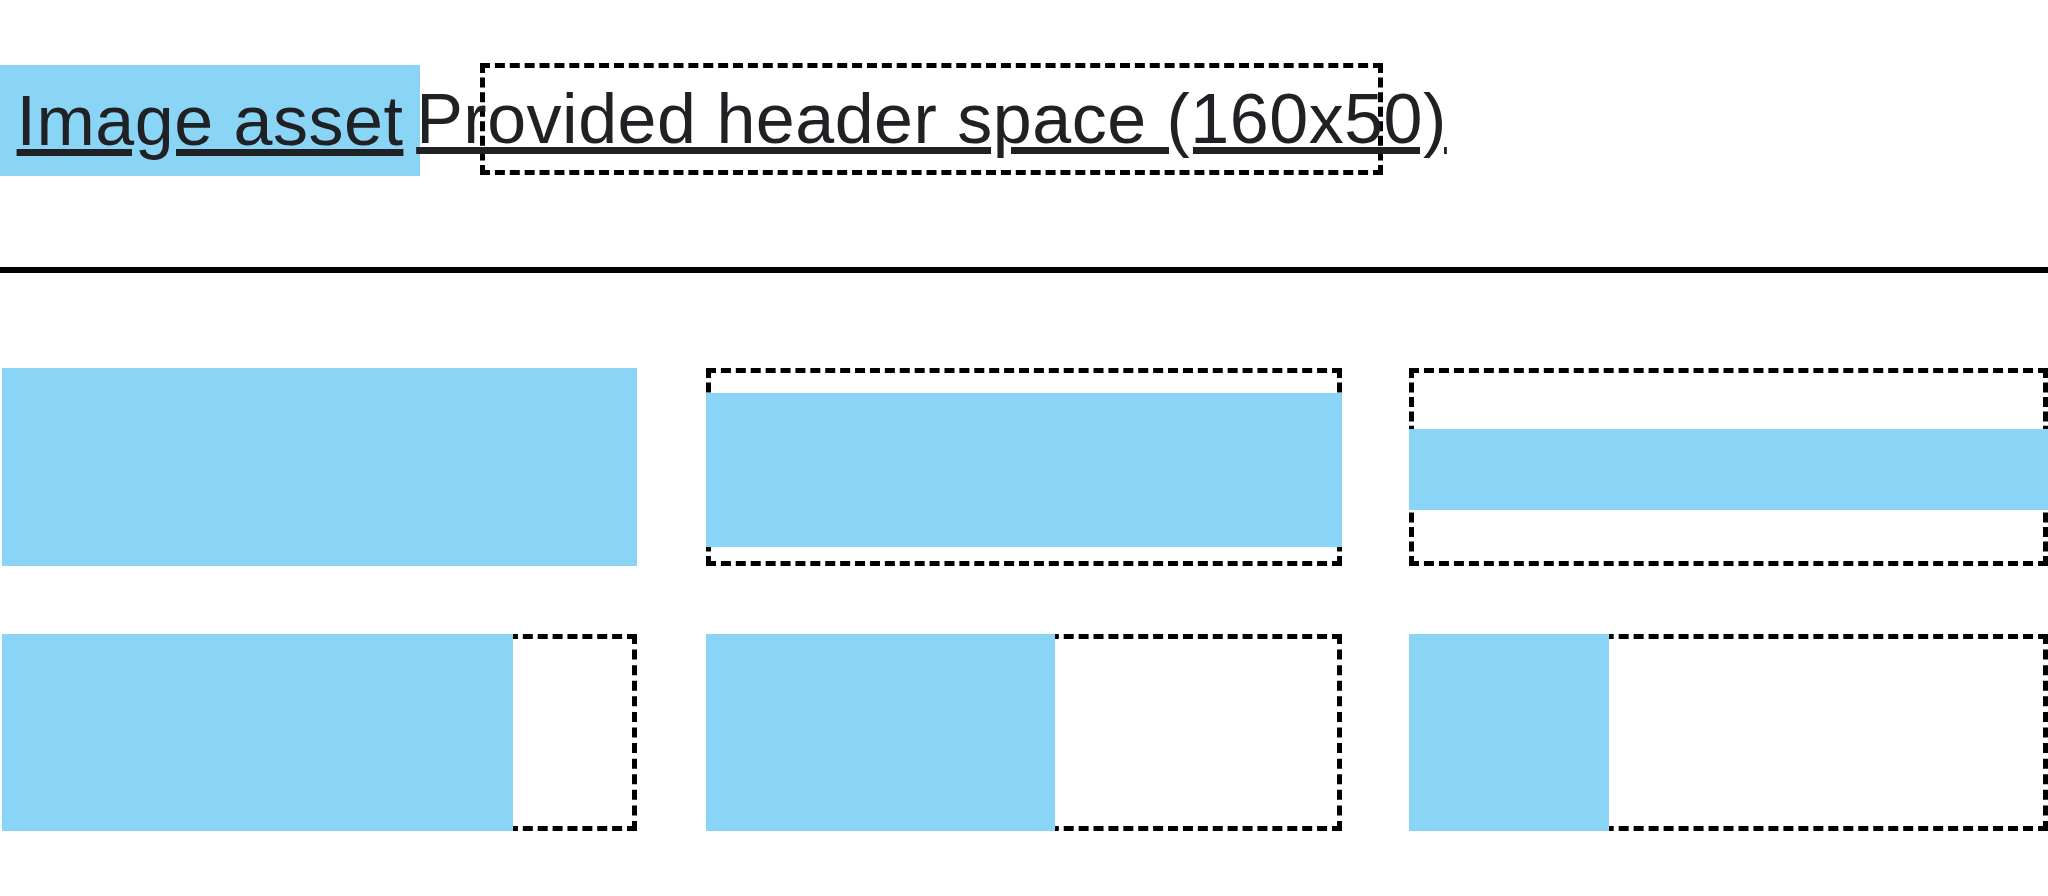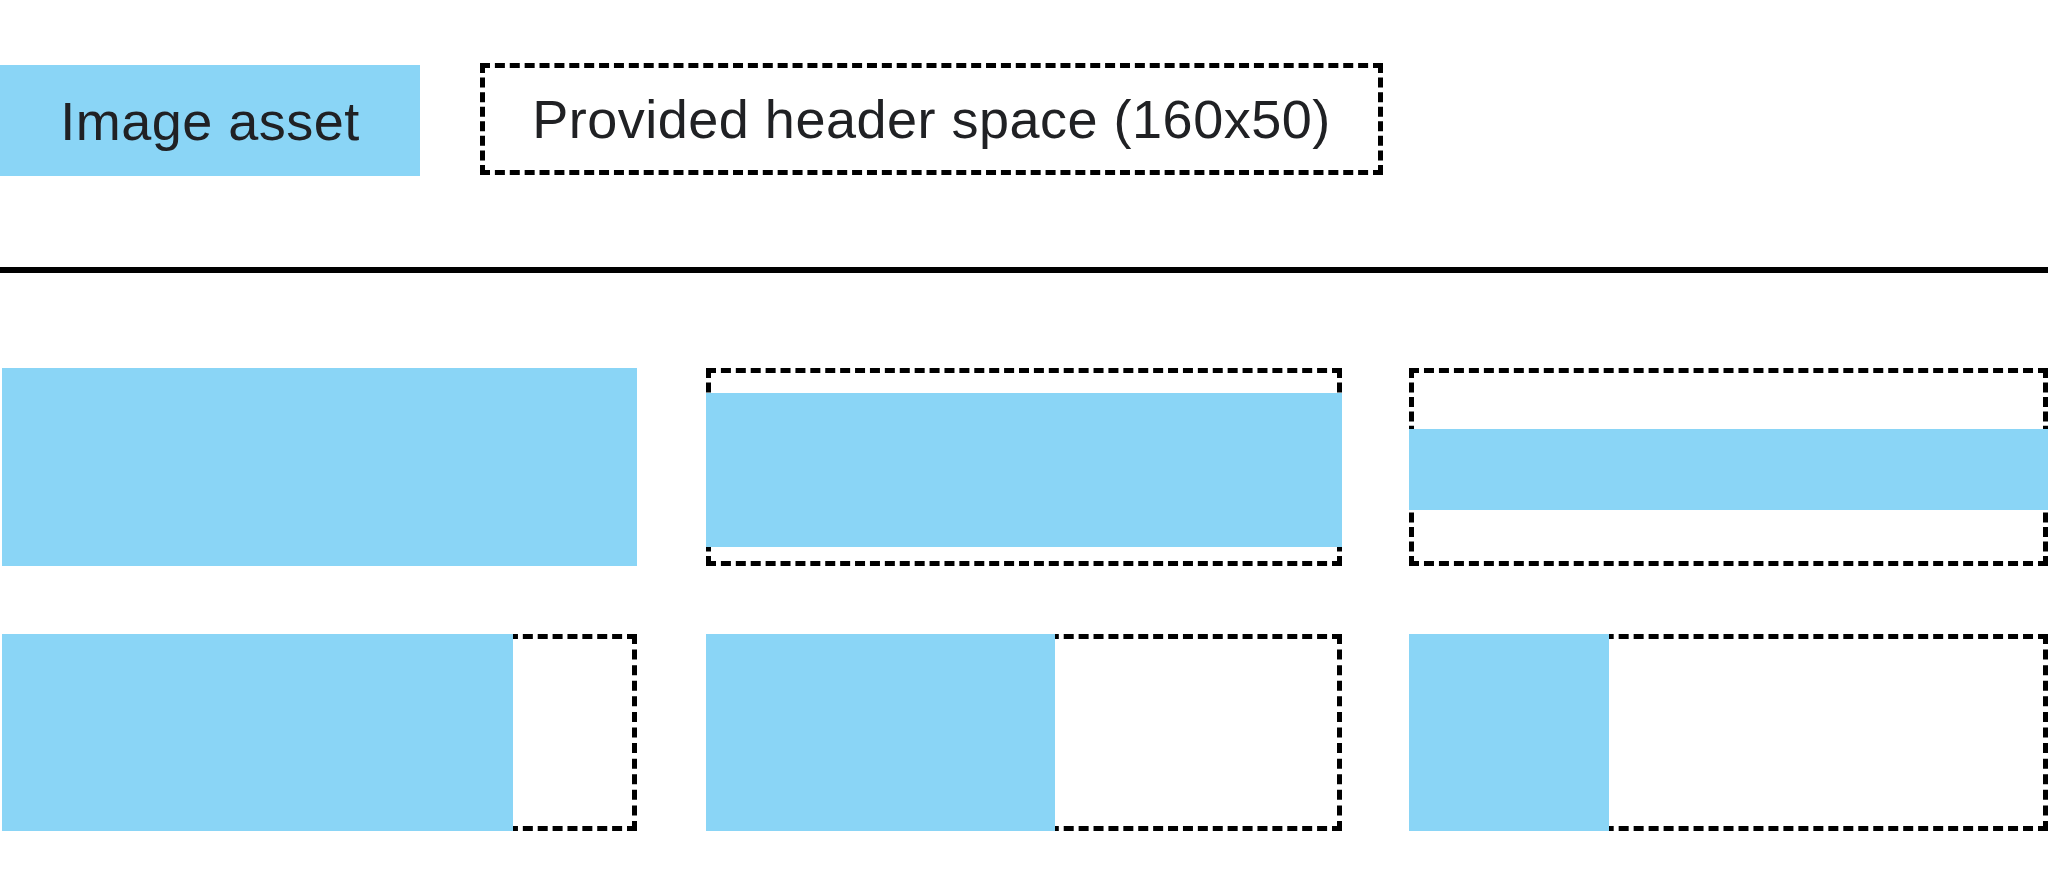--- a/index.html
+++ b/index.html
@@ -11,25 +11,26 @@
   html,body{margin:0;padding:0;background:#ffffff;}
   body{font-family:"Liberation Sans","DejaVu Sans",sans-serif;}
   .canvas{
     position:relative;
     width:2048px;
     height:896px;
     background:#ffffff;
     overflow:hidden;
   }
   .label-text{
-    font-size:54px;
+    font-size:70px;
     font-weight:500;
     color:var(--text-color);
     letter-spacing:0.5px;
     white-space:nowrap;
+    text-decoration:underline;
   }
   
   .legend-swatch{
     position:absolute;
     left:0; top:65px;
     width:420px; height:111px;
     background:var(--asset-blue);
     display:flex; align-items:center; justify-content:center;
   }
   .legend-dashed{

